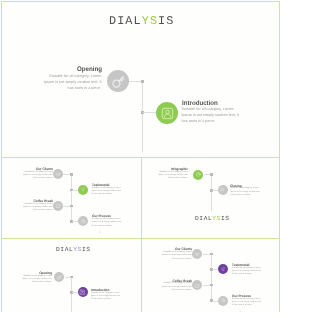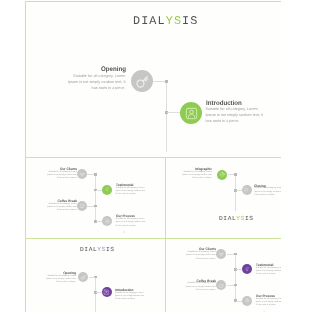--- a/index.html
+++ b/index.html
@@ -1,19 +1,19 @@
 <!DOCTYPE html>
 <html><head>
 <meta charset="utf-8">
 <style>
   html,body{margin:0;padding:0;background:#ffffff;}
   body{width:281px;height:318px;overflow:hidden;
        font-family:"Liberation Sans",sans-serif;
        -webkit-font-smoothing:antialiased;text-rendering:geometricPrecision;}
-  .page{position:relative;width:281px;height:312px;background:#fefefd;box-sizing:border-box;overflow:hidden;margin-left:24px;}
+  .page{position:relative;width:281px;height:312px;background:#fefefd;box-sizing:border-box;overflow:hidden;}
   .gl{position:absolute;background:#cde3a0;}
 
   .slide{position:absolute;overflow:hidden;background:transparent;}
 
   .brand{position:absolute;font-family:"Liberation Mono",monospace;color:#4f4f4f;white-space:nowrap;}
   .brand .hl{color:#9cc83f;}
   .brand.purple .hl{color:#9b8fb4;}
 
   .item{position:absolute;}
   .item .ttl{font-weight:bold;color:#4f4f4f;white-space:nowrap;line-height:1;

